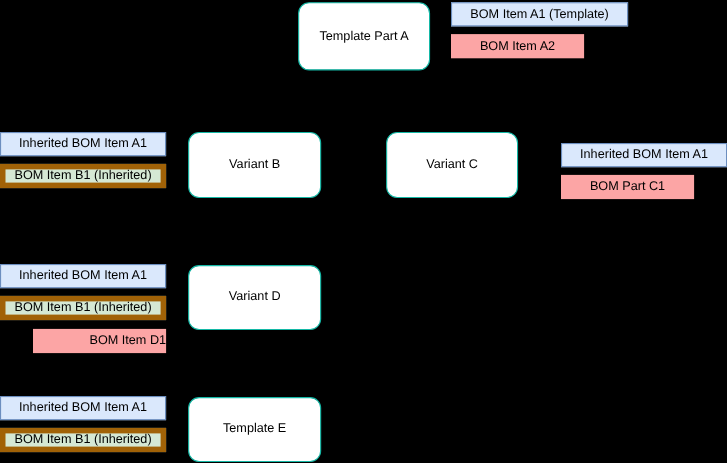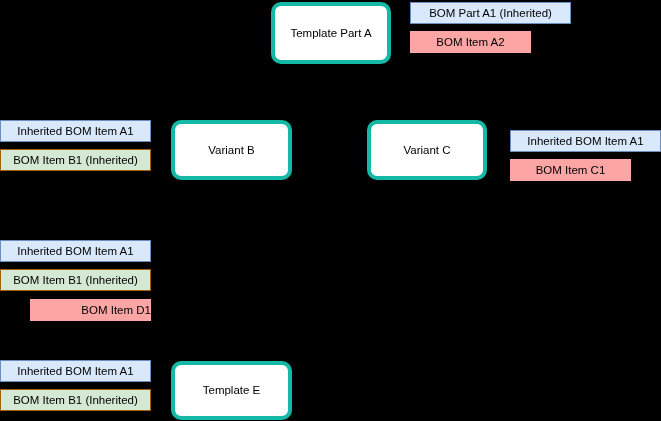--- a/index.html
+++ b/index.html
@@ -11,21 +11,21 @@
     position: relative;
     width: 661px;
     height: 421px;
     background: #000000;
     overflow: hidden;
     font-family: "Liberation Sans", sans-serif;
   }
   .node {
     position: absolute;
     background: #ffffff;
-    border: 4px solid #14b8a6;
+    border: 1px solid #14b8a6;
     border-radius: 10px;
     box-sizing: border-box;
     display: flex;
     align-items: center;
     justify-content: center;
     color: #000000;
     font-size: 11.5px;
     line-height: 1.1;
     text-align: center;
   }
@@ -40,80 +40,83 @@
     color: #000000;
     text-align: center;
     height: 22px;
   }
   .bom.inherited-a {
     background: #dae8fc;
     border: 1px solid #6c8ebf;
   }
   .bom.inherited-b {
     background: #d5e8d4;
-    border: 1px solid #a16207;
+    border: 5px solid #a16207;
   }
   .bom.plain {
     background: #fca5a5;
     border: none;
   }
 </style>
 </head>
 <body>
 
 <div id="canvas">
 
   <div class="node" style="left:271px; top:2px; width:120px; height:62px;">
     <span>Template Part A</span>
   </div>
 
   <div class="bom inherited-a" style="left:410px; top:2px; width:161px;">
-    <span>BOM Part A1 (Inherited)</span>
+    <span>BOM Item A1 (Template)</span>
   </div>
 
   <div class="bom plain" style="left:410px; top:31px; width:121px;">
     <span>BOM Item A2</span>
   </div>
 
   <div class="bom inherited-a" style="left:0px; top:120px; width:151px;">
     <span>Inherited BOM Item A1</span>
   </div>
 
   <div class="bom inherited-b" style="left:0px; top:149px; width:151px;">
     <span>BOM Item B1 (Inherited)</span>
   </div>
 
   <div class="node" style="left:171px; top:120px; width:121px; height:60px;">
     <span>Variant B</span>
   </div>
 
-  <div class="node" style="left:367px; top:120px; width:120px; height:60px;align-items:center;">
+  <div class="node" style="left:351px; top:120px; width:120px; height:60px;align-items:center;">
     <span>Variant C</span>
   </div>
 
   <div class="bom inherited-a" style="left:510px; top:130px; width:151px;">
     <span>Inherited BOM Item A1</span>
   </div>
 
   <div class="bom plain" style="left:510px; top:159px; width:121px;">
-    <span>BOM Item C1</span>
+    <span>BOM Part C1</span>
   </div>
 
   <div class="bom inherited-a" style="left:0px; top:240px; width:151px;">
     <span>Inherited BOM Item A1</span>
   </div>
 
   <div class="bom inherited-b" style="left:0px; top:269px; width:151px;">
     <span>BOM Item B1 (Inherited)</span>
   </div>
 
   <div class="bom plain" style="left:30px; top:299px; width:121px;justify-content:flex-end;">
     <span>BOM Item D1</span>
   </div>
 
+  <div class="node" style="left:171px; top:241px; width:121px; height:59px;">
+    <span>Variant D</span>
+  </div>
 
   <div class="bom inherited-a" style="left:0px; top:360px; width:151px;">
     <span>Inherited BOM Item A1</span>
   </div>
 
   <div class="bom inherited-b" style="left:0px; top:389px; width:151px;">
     <span>BOM Item B1 (Inherited)</span>
   </div>
 
   <div class="node" style="left:171px; top:361px; width:121px; height:59px;">

